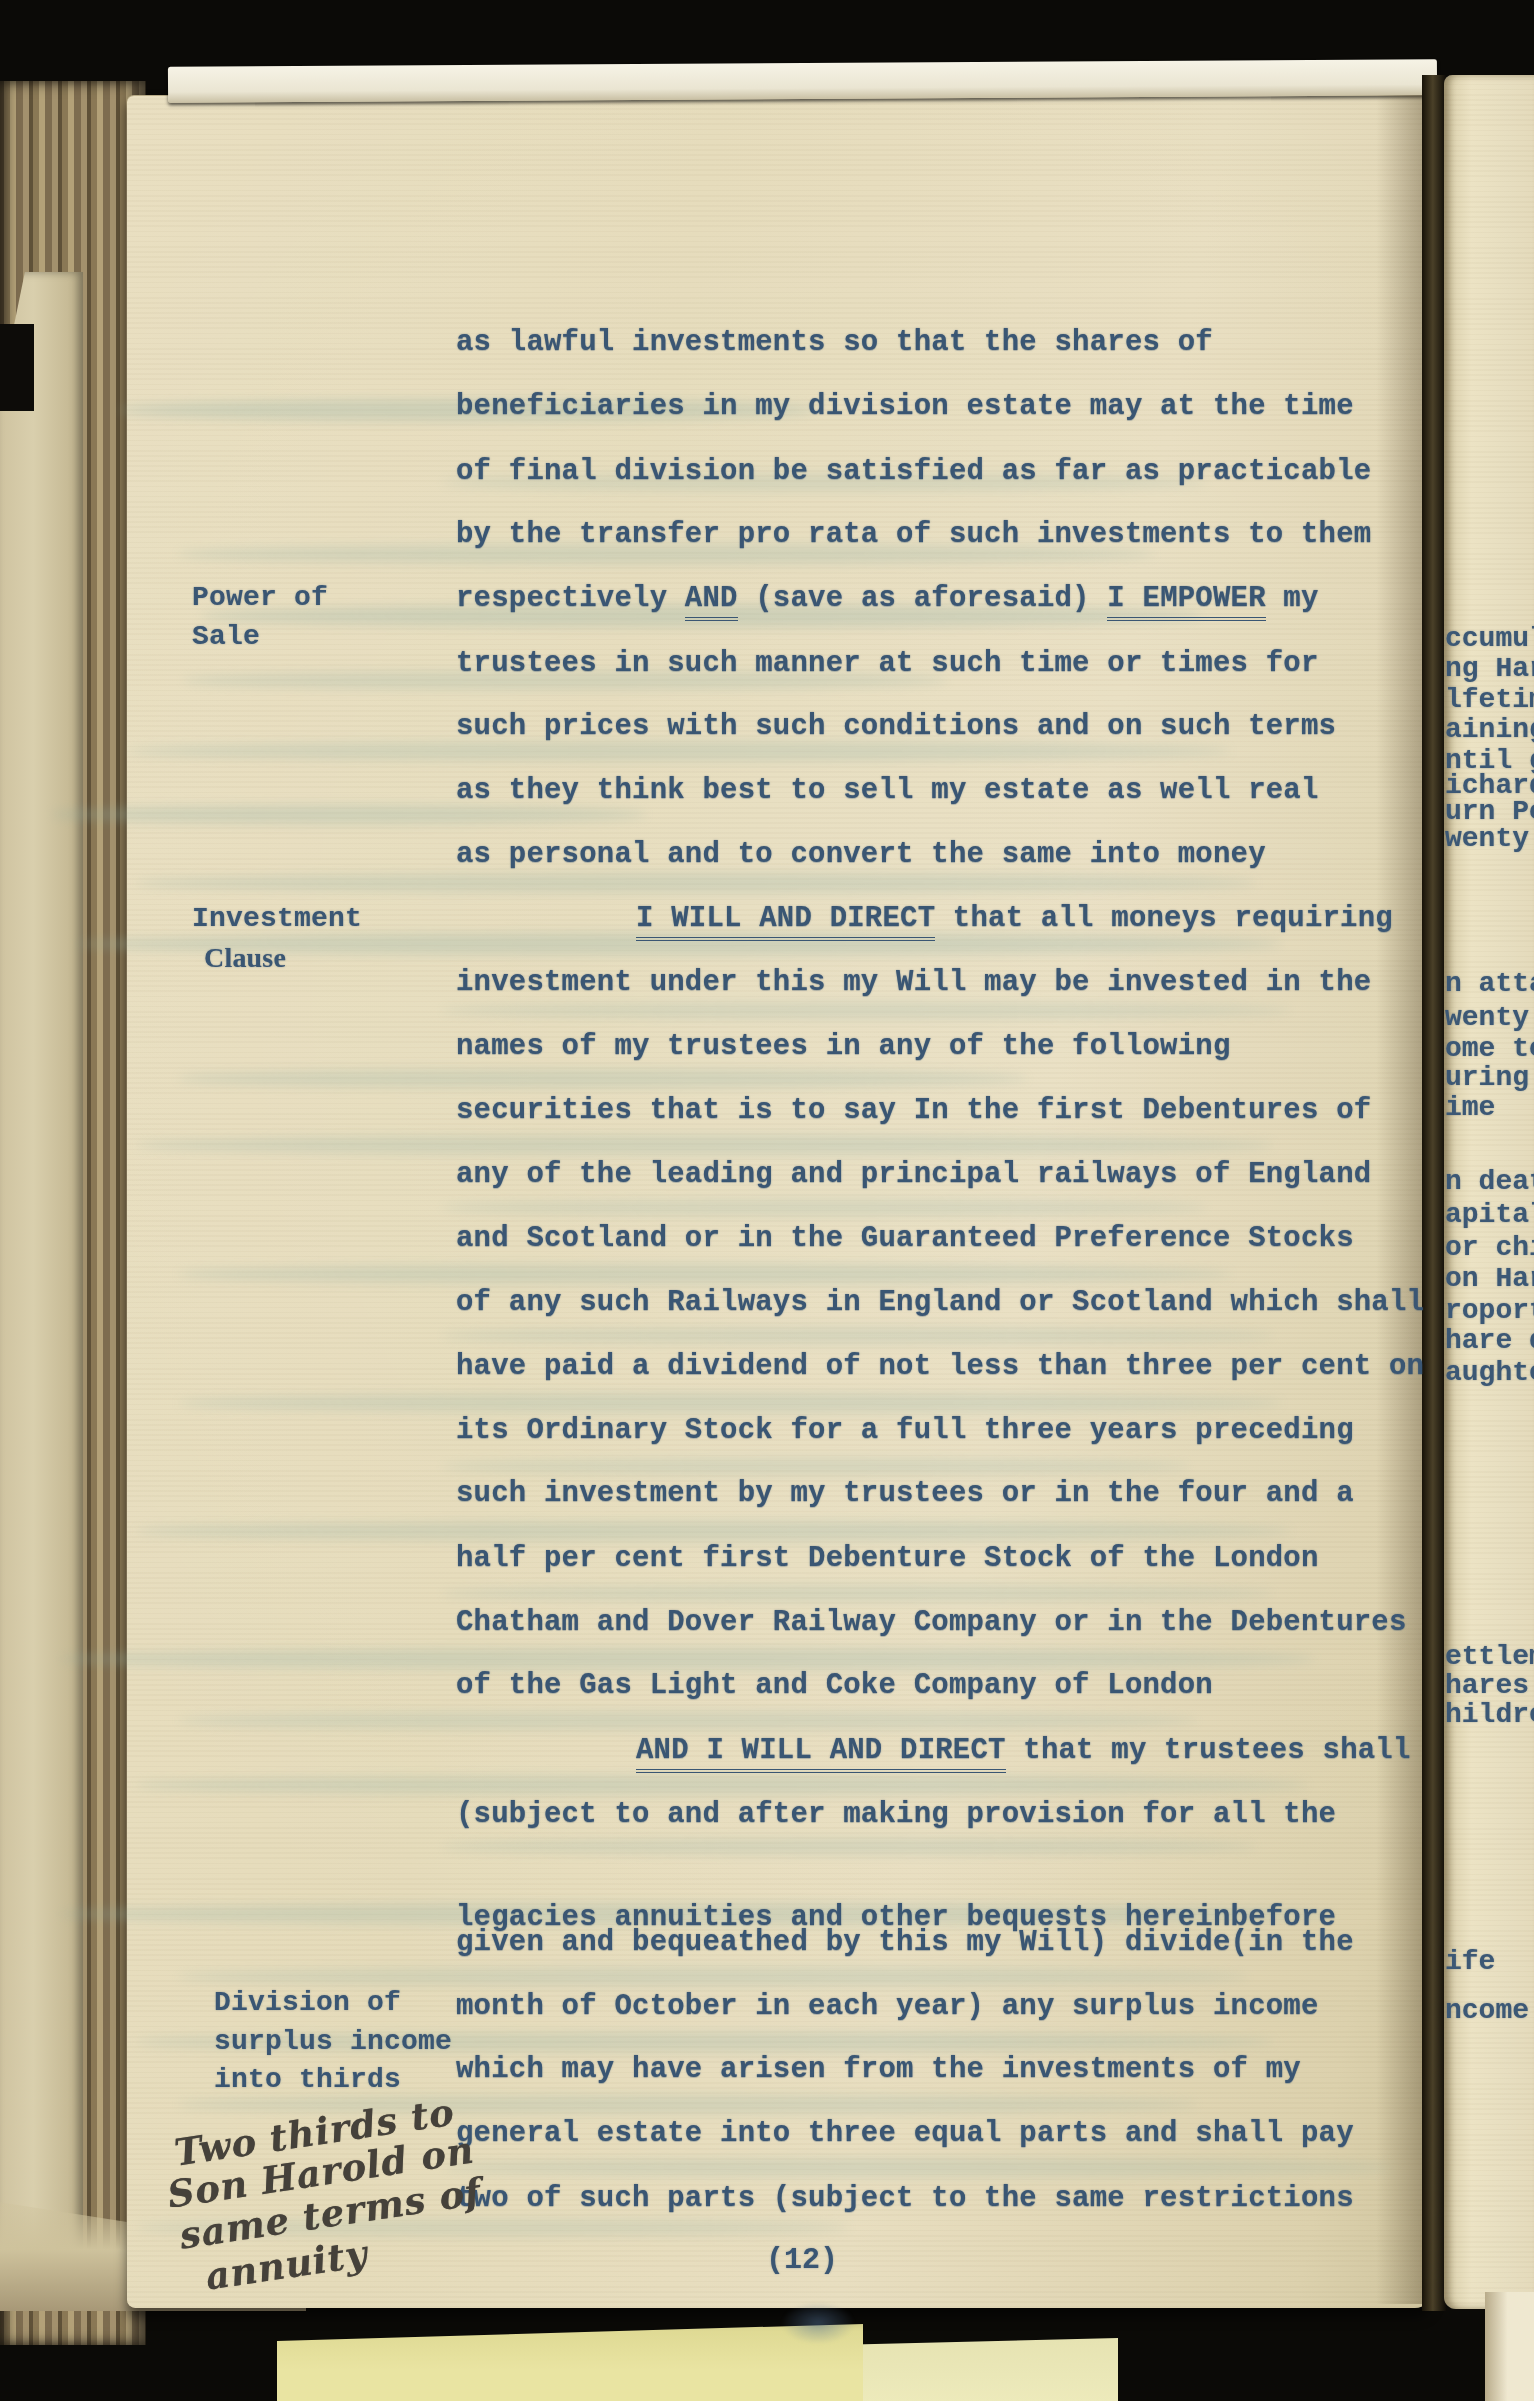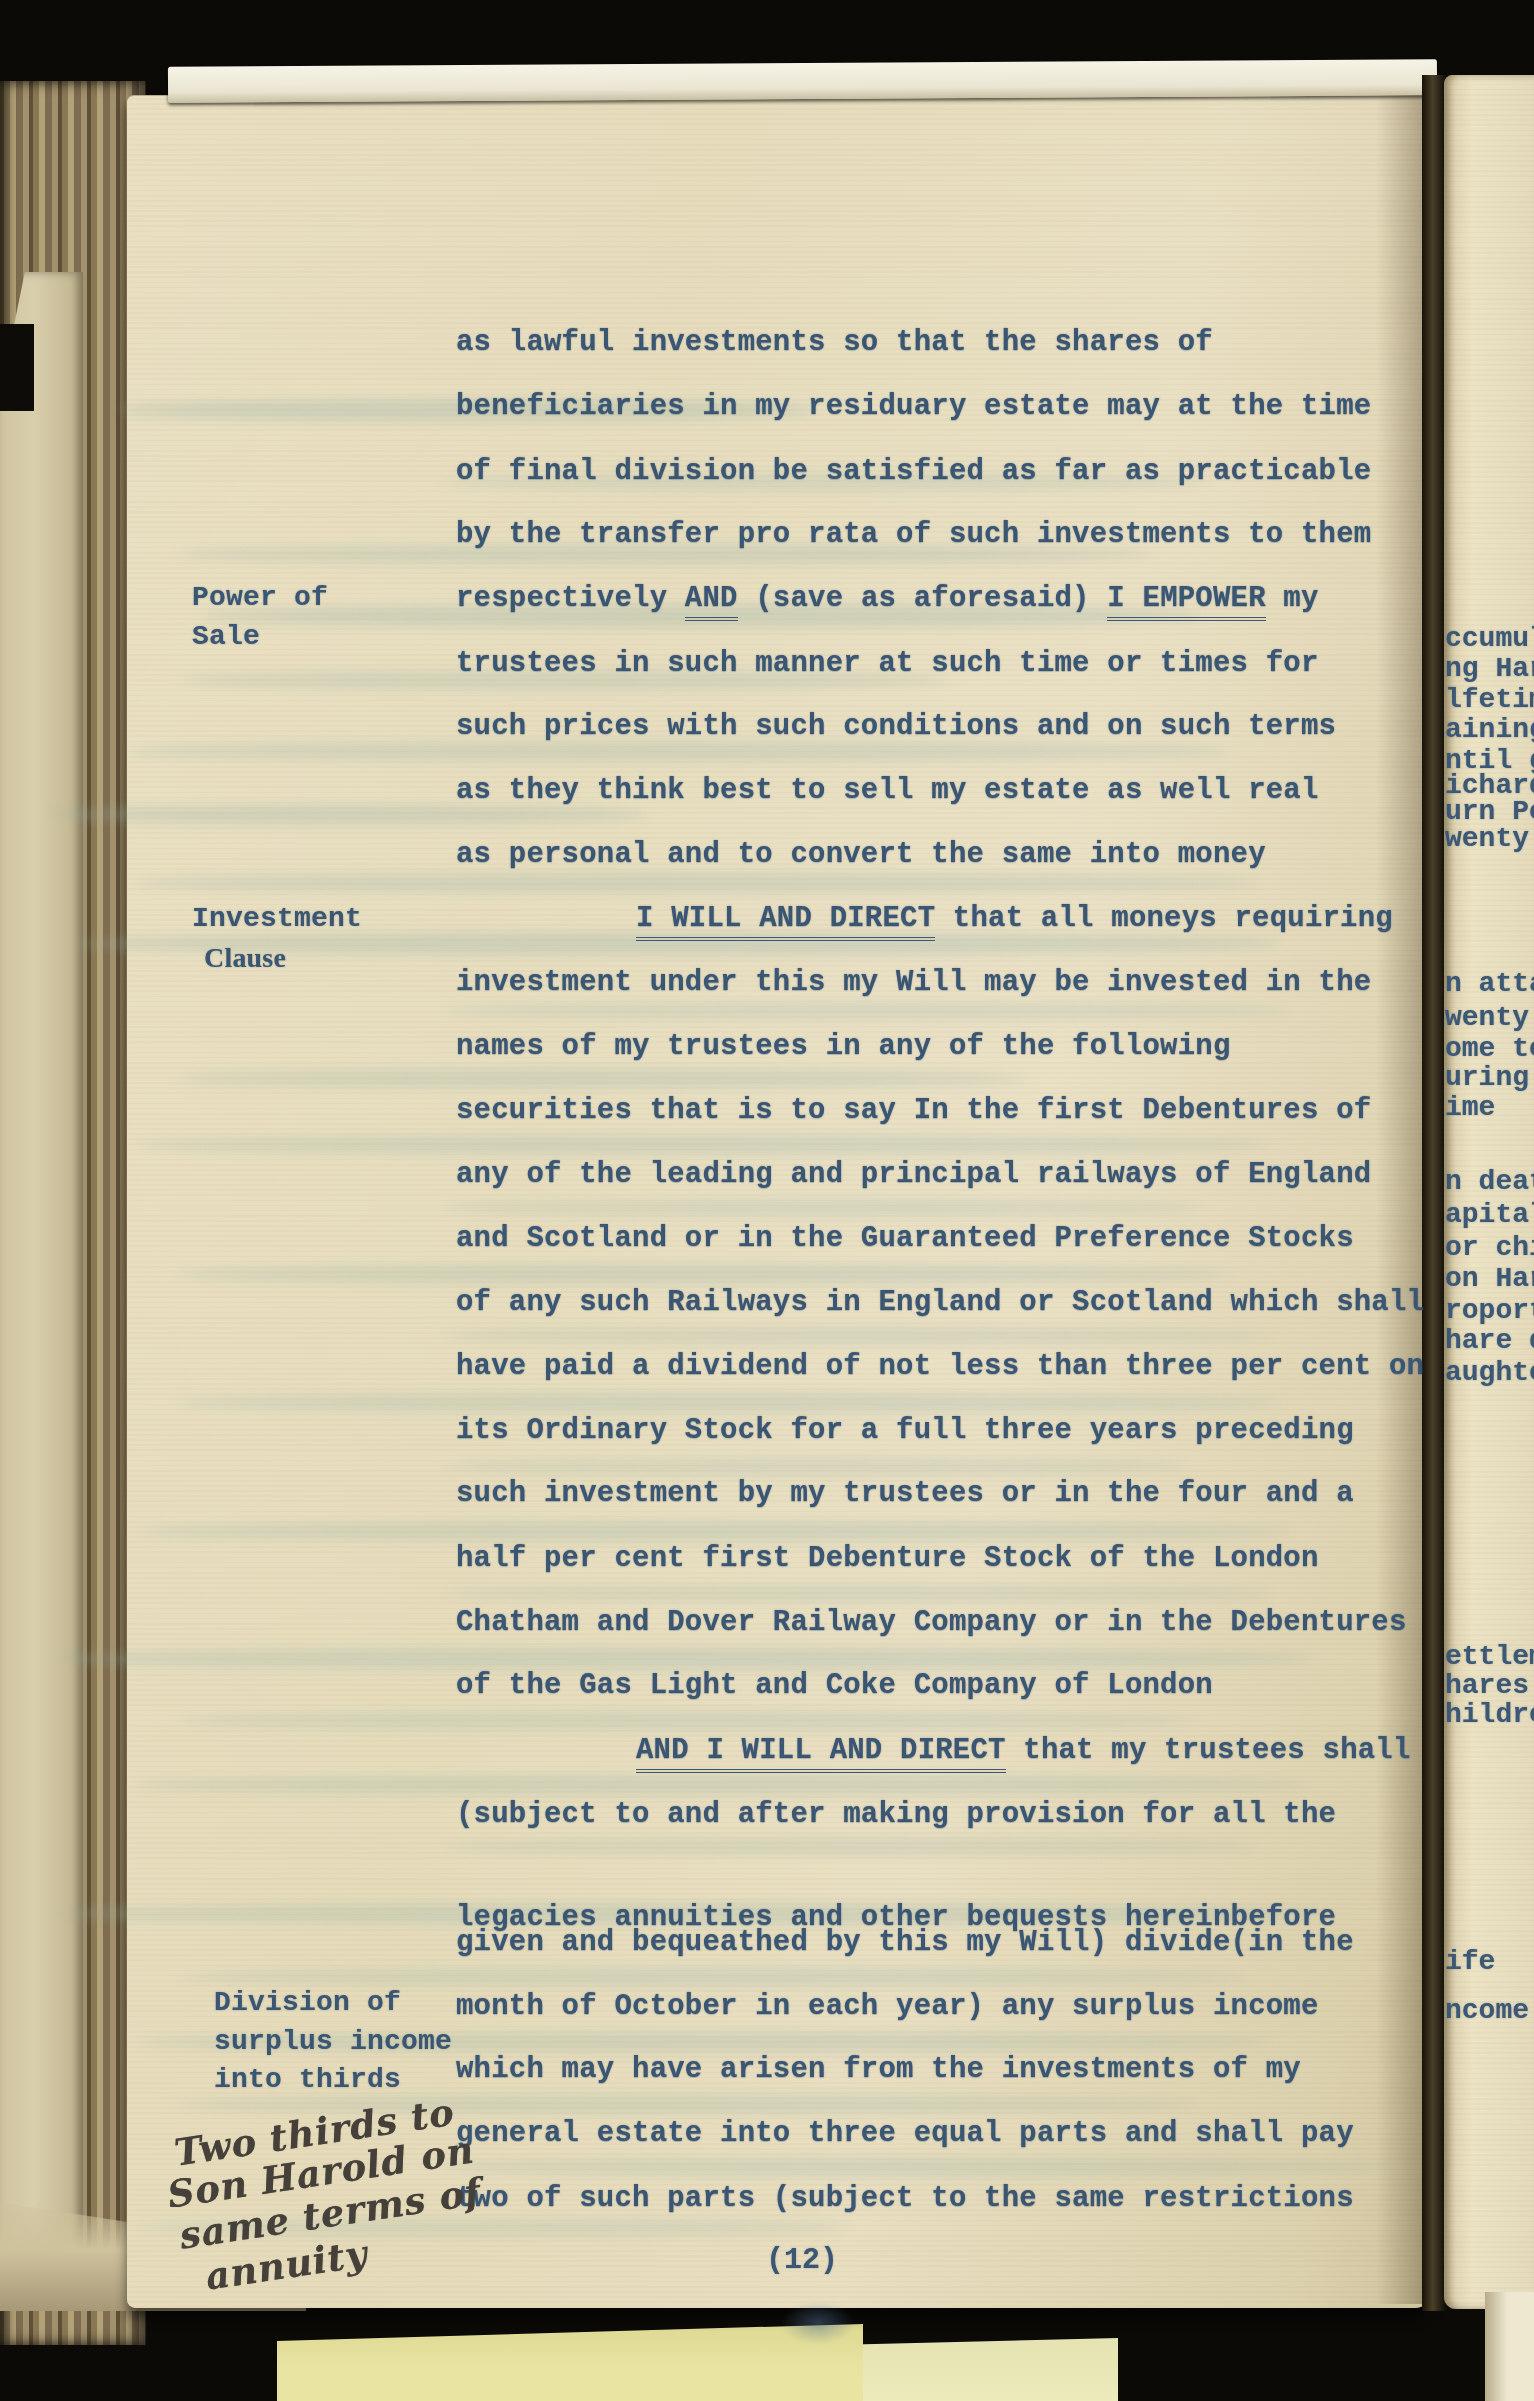--- a/index.html
+++ b/index.html
@@ -173,21 +173,21 @@
       <div class="smudge" style="left: 442px; top: 1838px; width: 815px; height: 17px; opacity: 0.22;"></div>
       <div class="smudge" style="left: 59px; top: 1903px; width: 1274px; height: 22px; opacity: 0.28;"></div>
       <div class="smudge" style="left: 178px; top: 1967px; width: 1070px; height: 18.7px; opacity: 0.24;"></div>
       <div class="smudge" style="left: 136px; top: 2032px; width: 1138px; height: 20.4px; opacity: 0.26;"></div>
       <div class="smudge" style="left: 178px; top: 2095px; width: 1019px; height: 18.7px; opacity: 0.24;"></div>
       <div class="smudge" style="left: 442px; top: 2158px; width: 951px; height: 18.7px; opacity: 0.24;"></div>
       <div class="smudge" style="left: 136px; top: 2219px; width: 714px; height: 17px; opacity: 0.22;"></div>
     </div>
   <div id="body-lines">
       <div class="line" style="top: 325px;"><span>as lawful investments so that the shares of</span></div>
-      <div class="line" style="top: 389px;"><span>beneficiaries in my residuary estate may at the time</span></div>
+      <div class="line" style="top: 389px;"><span>beneficiaries in my division estate may at the time</span></div>
       <div class="line" style="top: 454px;"><span>of final division be satisfied as far as practicable</span></div>
       <div class="line" style="top: 517px;"><span>by the transfer pro rata of such investments to them</span></div>
       <div class="line" style="top: 581px;"><span>respectively </span><span class="u">AND</span><span> (save as aforesaid) </span><span class="u">I EMPOWER</span><span> my</span></div>
       <div class="line" style="top: 646px;"><span>trustees in such manner at such time or times for</span></div>
       <div class="line" style="top: 709px;"><span>such prices with such conditions and on such terms</span></div>
       <div class="line" style="top: 773px;"><span>as they think best to sell my estate as well real</span></div>
       <div class="line" style="top: 837px;"><span>as personal and to convert the same into money</span></div>
       <div class="line indent" style="top: 901px;"><span class="u">I WILL AND DIRECT</span><span> that all moneys requiring</span></div>
       <div class="line" style="top: 965px;"><span>investment under this my Will may be invested in the</span></div>
       <div class="line" style="top: 1029px;"><span>names of my trustees in any of the following</span></div>

